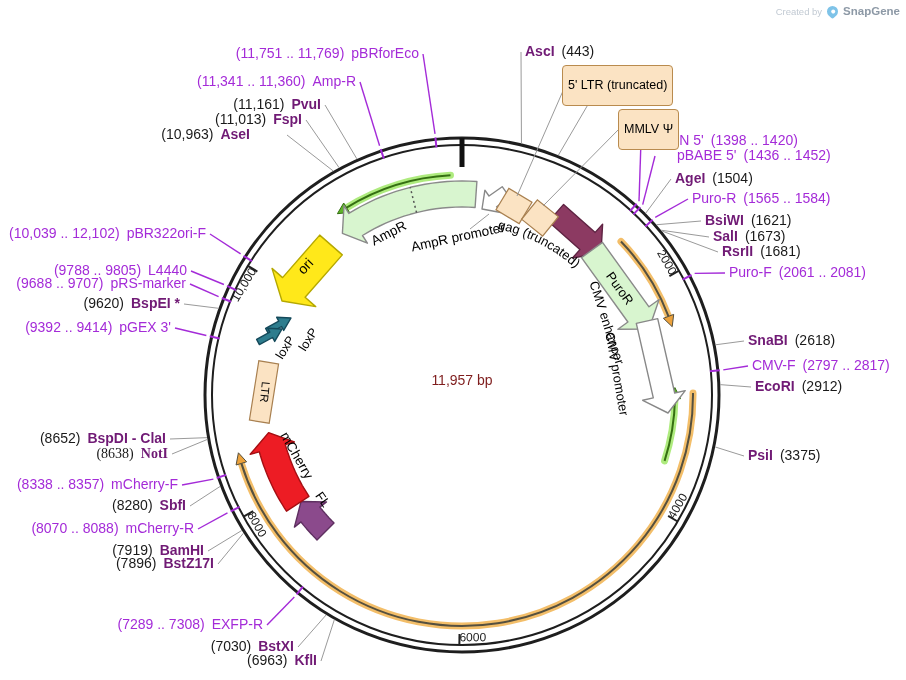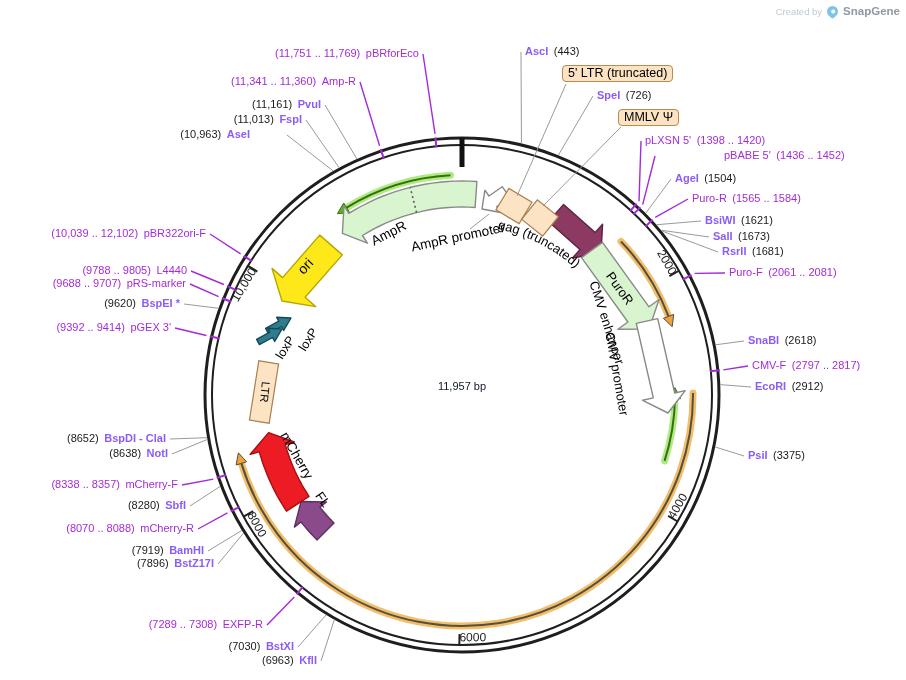--- a/index.html
+++ b/index.html
@@ -1,30 +1,30 @@
 <!DOCTYPE html>
 <html><head>
 <meta charset="utf-8">
 <style>
   html,body{margin:0;padding:0;background:#fff;}
   #stage{position:relative;width:906px;height:680px;background:#fff;overflow:hidden;
          font-family:"Liberation Sans",sans-serif;}
   #map-svg{position:absolute;left:0;top:0;}
-  .slabel{position:absolute;white-space:nowrap;font-size:11px;line-height:15px;color:#111;}
-  .slabel .nm{font-weight:bold;color:#8b5cf6;}
+  .slabel{position:absolute;white-space:nowrap;font-size:14px;line-height:15px;color:#111;}
+  .slabel .nm{font-weight:bold;color:#701a75;}
   .slabel .ps{font-weight:normal;color:#1a1a1a;}
   .slabel.primer .nm,.slabel.primer .ps{color:#A42BD8;font-weight:normal;}
   .slabel.right{text-align:left;}
   .slabel.left{text-align:right;}
   .ftag{position:absolute;white-space:nowrap;font-size:12.5px;line-height:15px;color:#000;
-        background:#FBE3C3;border:1px solid #B98B4E;border-radius:4px;padding:0 5px;}
+        background:#FBE3C3;border:1px solid #B98B4E;border-radius:4px;padding:12px 5px;}
   #title-block{position:absolute;left:462px;top:370px;transform:translateX(-50%);
                text-align:center;white-space:nowrap;}
   #plasmid-title{font-size:15.5px;font-weight:bold;color:#000;}
-  #plasmid-length{font-size:11px;color:#0f172a;margin-top:10px;}
+  #plasmid-length{font-size:14px;color:#7f1d1d;margin-top:2px;}
   #watermark{position:absolute;top:5px;right:6px;display:flex;align-items:center;gap:5px;}
   #wm-created{font-size:9.5px;color:#c2cad3;}
   #wm-brand{font-size:11.5px;color:#8d99a6;font-weight:bold;}
   #wm-logo{width:11px;height:11px;background:#7EC3E8;border-radius:50% 50% 50% 2px;
            transform:rotate(-45deg);position:relative;}
   #wm-logo:after{content:"";position:absolute;left:3.5px;top:3.5px;width:4px;height:4px;
            background:#fff;border-radius:50%;}
 </style>
 </head>
 <body>
@@ -156,33 +156,33 @@
       <div class="slabel left primer" style="right: 550px; top: 74px;"><span class="ps">(11,341 .. 11,360)</span> <span class="nm">Amp-R</span></div>
       <div class="slabel left" style="right: 585px; top: 97px;"><span class="ps">(11,161)</span> <span class="nm">PvuI</span></div>
       <div class="slabel left" style="right: 604px; top: 112px;"><span class="ps">(11,013)</span> <span class="nm">FspI</span></div>
       <div class="slabel left" style="right: 656px; top: 127px;"><span class="ps">(10,963)</span> <span class="nm">AseI</span></div>
       <div class="slabel left primer" style="right: 700px; top: 226px;"><span class="ps">(10,039 .. 12,102)</span> <span class="nm">pBR322ori-F</span></div>
       <div class="slabel left primer" style="right: 719px; top: 263px;"><span class="ps">(9788 .. 9805)</span> <span class="nm">L4440</span></div>
       <div class="slabel left primer" style="right: 720px; top: 276px;"><span class="ps">(9688 .. 9707)</span> <span class="nm">pRS-marker</span></div>
       <div class="slabel left" style="right: 726px; top: 296px;"><span class="ps">(9620)</span> <span class="nm">BspEI *</span></div>
       <div class="slabel left primer" style="right: 735px; top: 320px;"><span class="ps">(9392 .. 9414)</span> <span class="nm">pGEX 3'</span></div>
       <div class="slabel left" style="right: 740px; top: 431px;"><span class="ps">(8652)</span> <span class="nm">BspDI - ClaI</span></div>
-      <div class="slabel left" style="right: 738px; top: 446px;"><span class="ps">(8638)</span> <span class="nm">NotI</span></div>
+      <div class="slabel left" style="right: 738px; top: 446px; font-family: Liberation Serif, serif;"><span class="ps">(8638)</span> <span class="nm">NotI</span></div>
       <div class="slabel left primer" style="right: 728px; top: 477px;"><span class="ps">(8338 .. 8357)</span> <span class="nm">mCherry-F</span></div>
       <div class="slabel left" style="right: 720px; top: 498px;"><span class="ps">(8280)</span> <span class="nm">SbfI</span></div>
       <div class="slabel left primer" style="right: 712px; top: 521px;"><span class="ps">(8070 .. 8088)</span> <span class="nm">mCherry-R</span></div>
       <div class="slabel left" style="right: 702px; top: 543px;"><span class="ps">(7919)</span> <span class="nm">BamHI</span></div>
       <div class="slabel left" style="right: 692px; top: 556px;"><span class="ps">(7896)</span> <span class="nm">BstZ17I</span></div>
       <div class="slabel left primer" style="right: 643px; top: 617px;"><span class="ps">(7289 .. 7308)</span> <span class="nm">EXFP-R</span></div>
       <div class="slabel left" style="right: 612px; top: 639px;"><span class="ps">(7030)</span> <span class="nm">BstXI</span></div>
       <div class="slabel left" style="right: 589px; top: 653px; margin-left: 8px;"><span class="ps">(6963)</span> <span class="nm">KflI</span></div>
       <div class="slabel right" style="left: 525px; top: 44px;"><span class="nm">AscI</span> <span class="ps">(443)</span></div>
       <div class="slabel right" style="left: 597px; top: 88px;"><span class="nm">SpeI</span> <span class="ps">(726)</span></div>
       <div class="slabel right primer" style="left: 645px; top: 133px;"><span class="nm">pLXSN 5'</span> <span class="ps">(1398 .. 1420)</span></div>
-      <div class="slabel right primer" style="left: 695px; top: 148px; padding-left: 29px;"><span class="nm">pBABE 5'</span> <span class="ps">(1436 .. 1452)</span></div>
+      <div class="slabel right primer" style="left: 648px; top: 148px; padding-left: 29px;"><span class="nm">pBABE 5'</span> <span class="ps">(1436 .. 1452)</span></div>
       <div class="slabel right" style="left: 675px; top: 171px;"><span class="nm">AgeI</span> <span class="ps">(1504)</span></div>
       <div class="slabel right primer" style="left: 692px; top: 191px;"><span class="nm">Puro-R</span> <span class="ps">(1565 .. 1584)</span></div>
       <div class="slabel right" style="left: 705px; top: 213px;"><span class="nm">BsiWI</span> <span class="ps">(1621)</span></div>
       <div class="slabel right" style="left: 713px; top: 229px;"><span class="nm">SalI</span> <span class="ps">(1673)</span></div>
       <div class="slabel right" style="left: 722px; top: 244px;"><span class="nm">RsrII</span> <span class="ps">(1681)</span></div>
       <div class="slabel right primer" style="left: 729px; top: 265px;"><span class="nm">Puro-F</span> <span class="ps">(2061 .. 2081)</span></div>
       <div class="slabel right" style="left: 748px; top: 333px;"><span class="nm">SnaBI</span> <span class="ps">(2618)</span></div>
       <div class="slabel right primer" style="left: 752px; top: 358px;"><span class="nm">CMV-F</span> <span class="ps">(2797 .. 2817)</span></div>
       <div class="slabel right" style="left: 755px; top: 379px;"><span class="nm">EcoRI</span> <span class="ps">(2912)</span></div>
       <div class="slabel right" style="left: 748px; top: 448px;"><span class="nm">PsiI</span> <span class="ps">(3375)</span></div>

